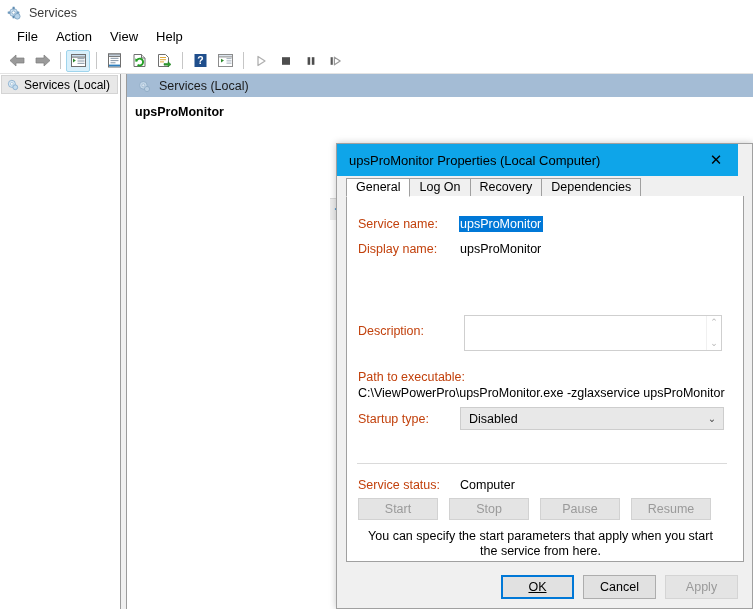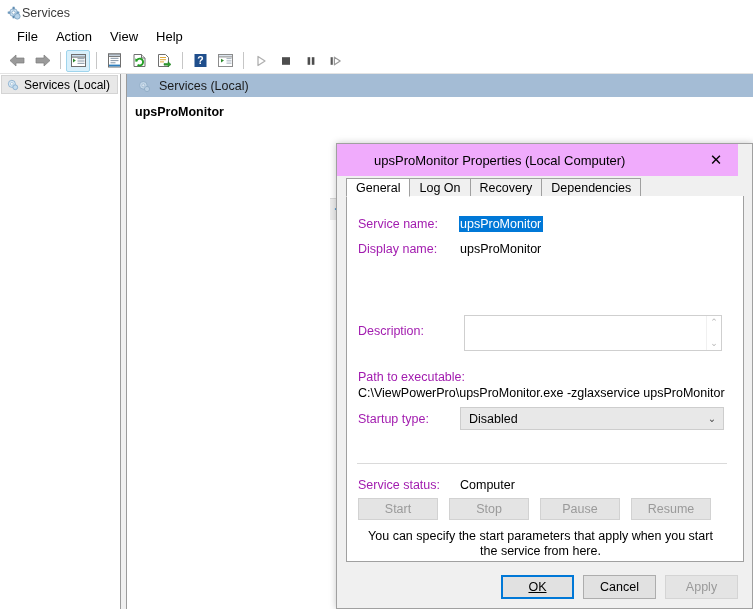--- a/index.html
+++ b/index.html
@@ -11,21 +11,21 @@
     font-size: 12px;
     color: #000000;
     -webkit-font-smoothing: antialiased;
   }
   #root { position: relative; width: 753px; height: 609px; background:#ffffff; }
 
   
   .titlebar {
     position: absolute; left:0; top:0; width:753px; height:26px;
     background:#ffffff;
-    display:flex; align-items:center; padding-left:7px;
+    display:flex; align-items:center; gap:7px; padding-left:7px;
     box-sizing:border-box;
   }
   .titlebar .tb-text { font-size:12.5px; color:#3b3b3b; }
 
   
   .menubar {
     position:absolute; left:0; top:26px; width:599px; height:22px;
     background:#ffffff; display:flex; align-items:center;
     padding-left:8px; box-sizing:border-box;
   }
@@ -129,59 +129,58 @@
   
   .dialog {
     position:absolute; left:336px; top:143px; width:417px; height:466px;
     background:#f0f0f0;
     border:1px solid #a0a0a0;
     box-shadow: 0 0 7px rgba(0,0,0,0.22);
     box-sizing:border-box;
   }
   .dlg-titlebar {
     position:absolute; left:0; top:0; width:401px; height:32px;
-    background:#f0abfc; display:flex; align-items:center;
+    background:#0ea5e9; display:flex; align-items:center;
     box-sizing:border-box;
-    padding-left:25px;
   }
   .dlg-title {
     padding-left:12px; font-size:13px; color:#000;
   }
   .dlg-close {
     position:absolute; right:0; top:0; width:44px; height:31px;
     display:flex; align-items:center; justify-content:center;
     font-size:15px; color:#000; cursor:default;
   }
 
   .tabstrip {
     position:absolute; left:9px; top:34px; width:398px; height:19px;
     box-sizing:border-box;
     border-bottom:1px solid #a0a0a0;
-    display:flex; align-items:flex-start;
+    display:flex; align-items:center;
   }
   .tab {
     height:19px; padding:0 9px; font-size:12.5px; color:#000;
     display:flex; align-items:center; cursor:default;
     background:#f0f0f0;
     border:1px solid #a0a0a0; border-bottom:1px solid #a0a0a0;
     margin-right:-1px; box-sizing:border-box;
   }
   .tab.selected {
     background:#ffffff; border-bottom:1px solid #ffffff;
     position:relative; z-index:2;
   }
   
   .dlg-body {
     position:absolute; left:9px; top:52px; width:398px; height:513px;
     background:#ffffff;
     border-left:1px solid #a0a0a0; border-right:1px solid #a0a0a0;
     border-bottom:1px solid #a0a0a0; box-sizing:border-box;
   }
 
-  .frm-label { position:absolute; font-size:12.5px; color:#a21caf; }
+  .frm-label { position:absolute; font-size:12.5px; color:#c2410c; }
   .frm-value { position:absolute; font-size:12.5px; color:#000; }
   .frm-value.selected {
     background:#0078d7; color:#ffffff; padding:1px 2px 1px 1px;
   }
 
   .desc-box {
     position:absolute; left:117px; top:119px; width:258px; height:36px;
     background:#ffffff; border:1px solid #cfcfcf; box-sizing:border-box;
   }
   .desc-scroll {

